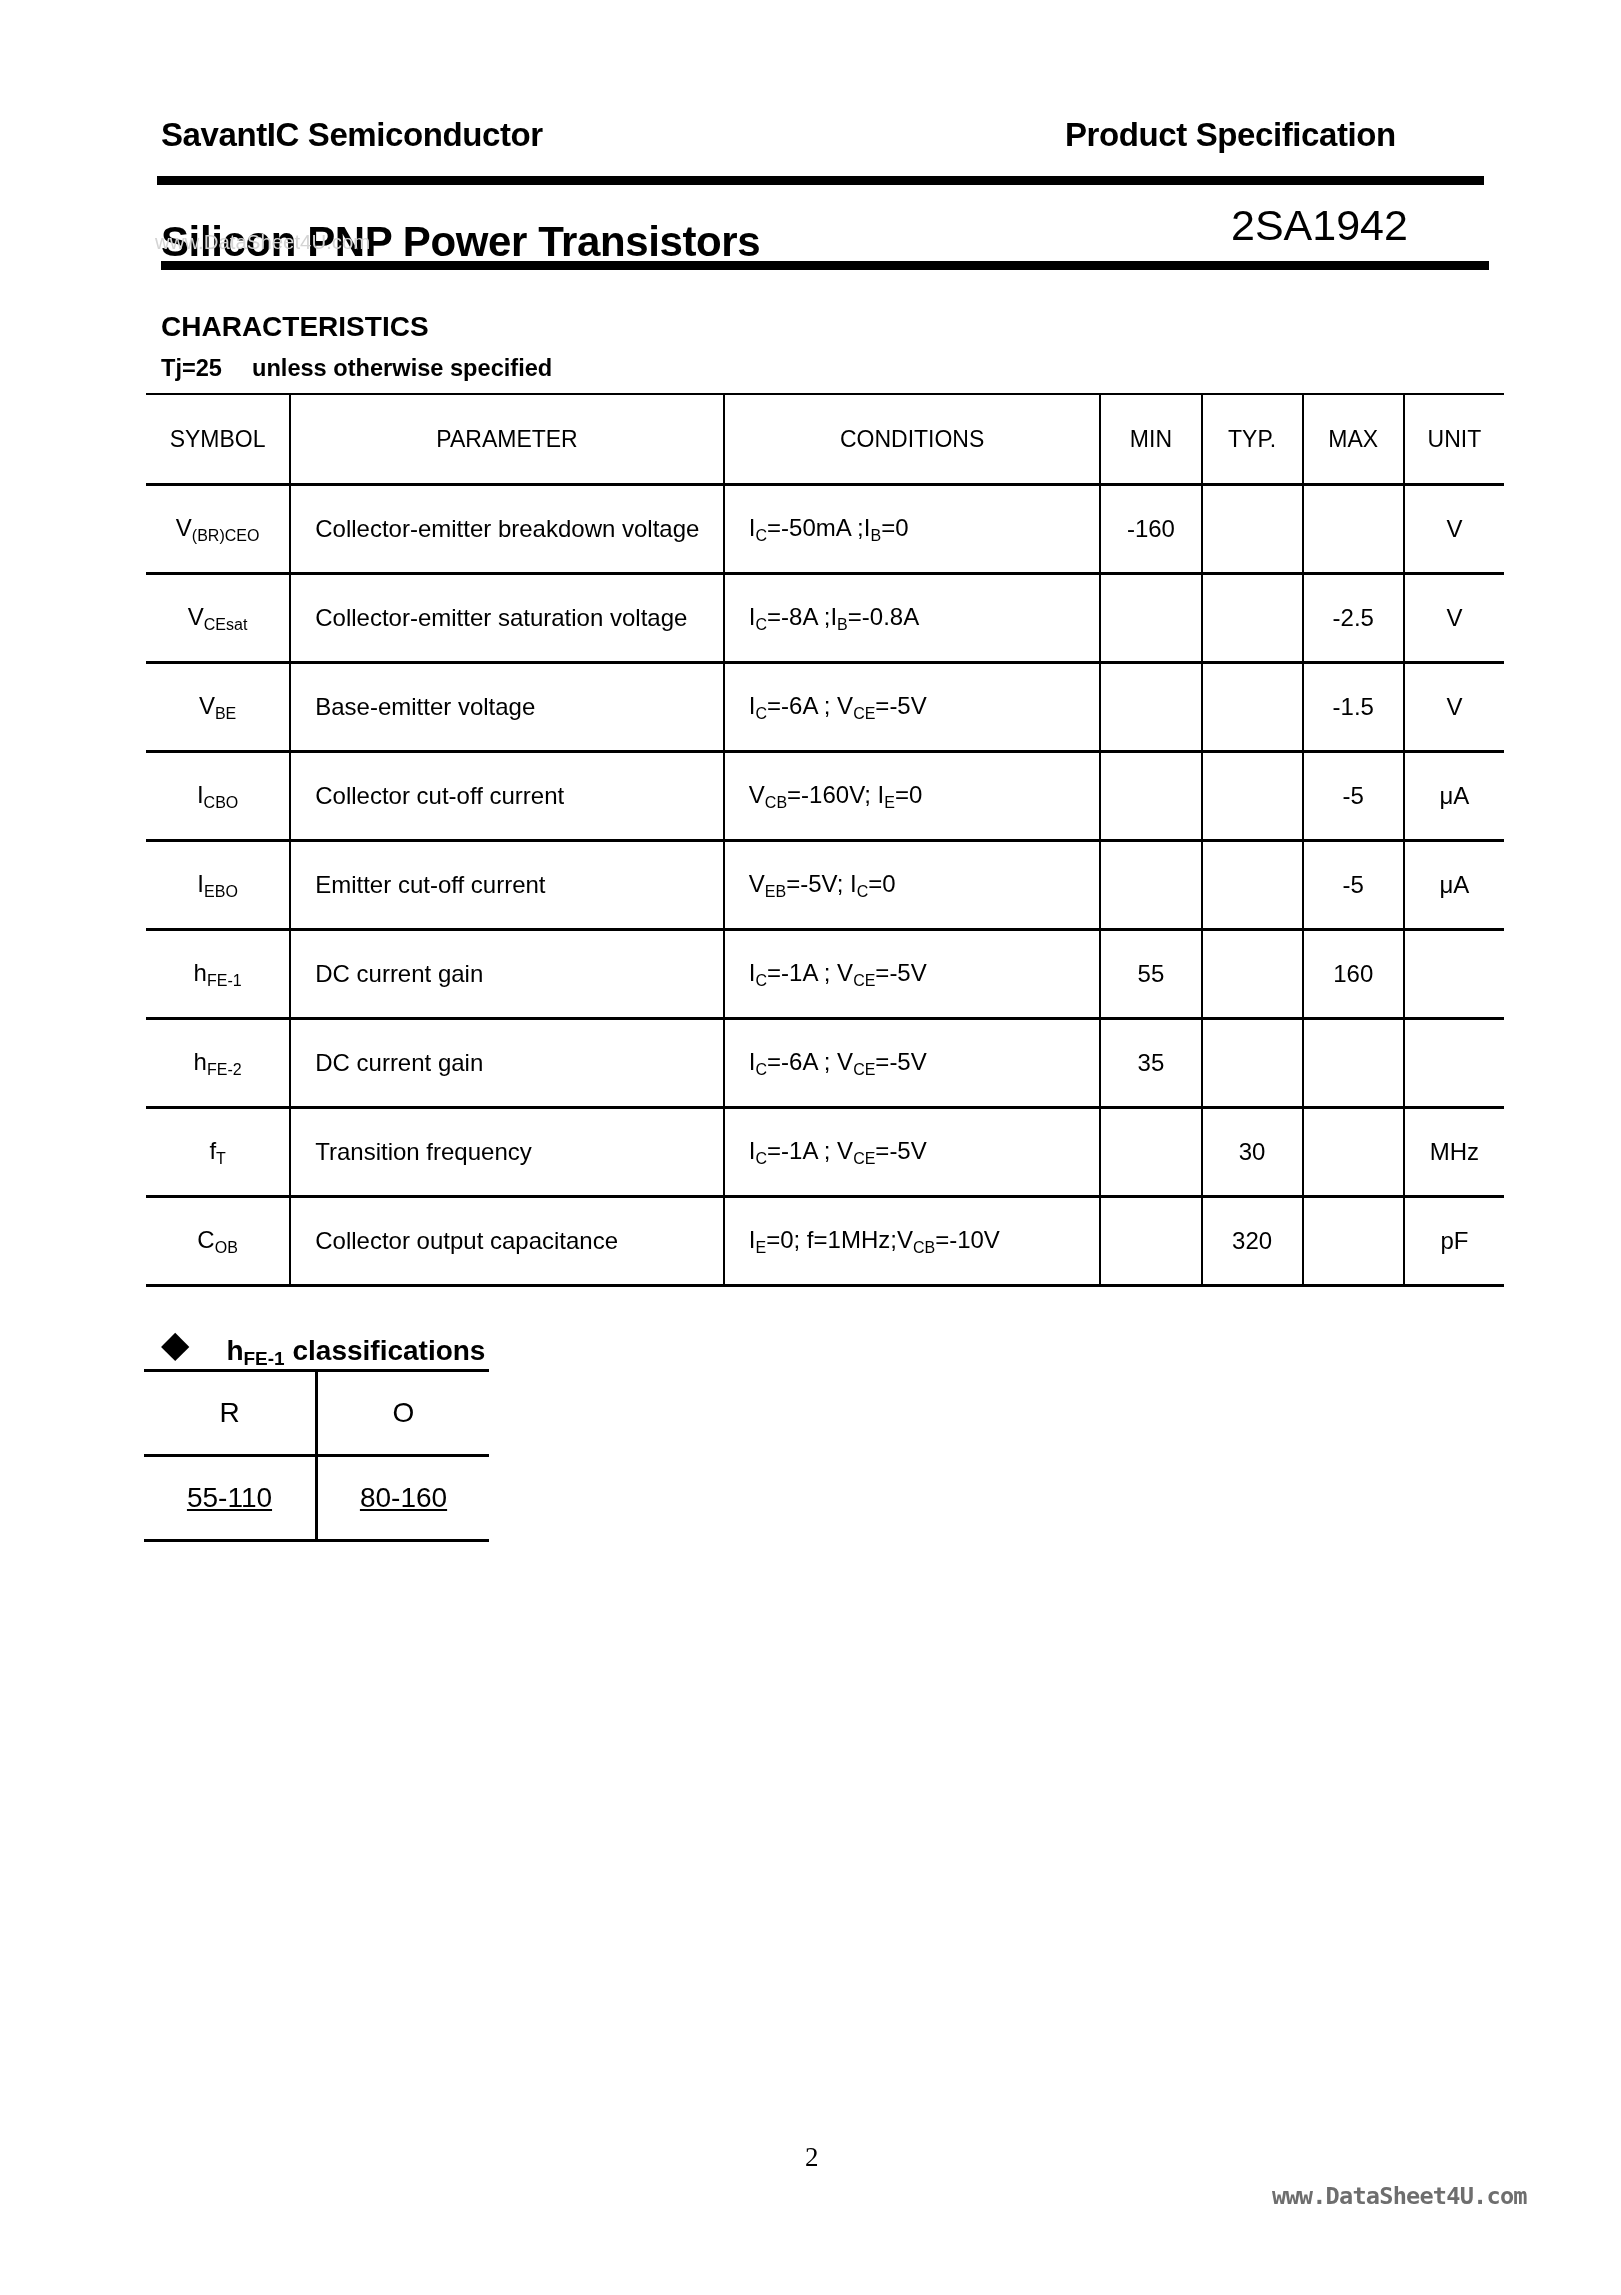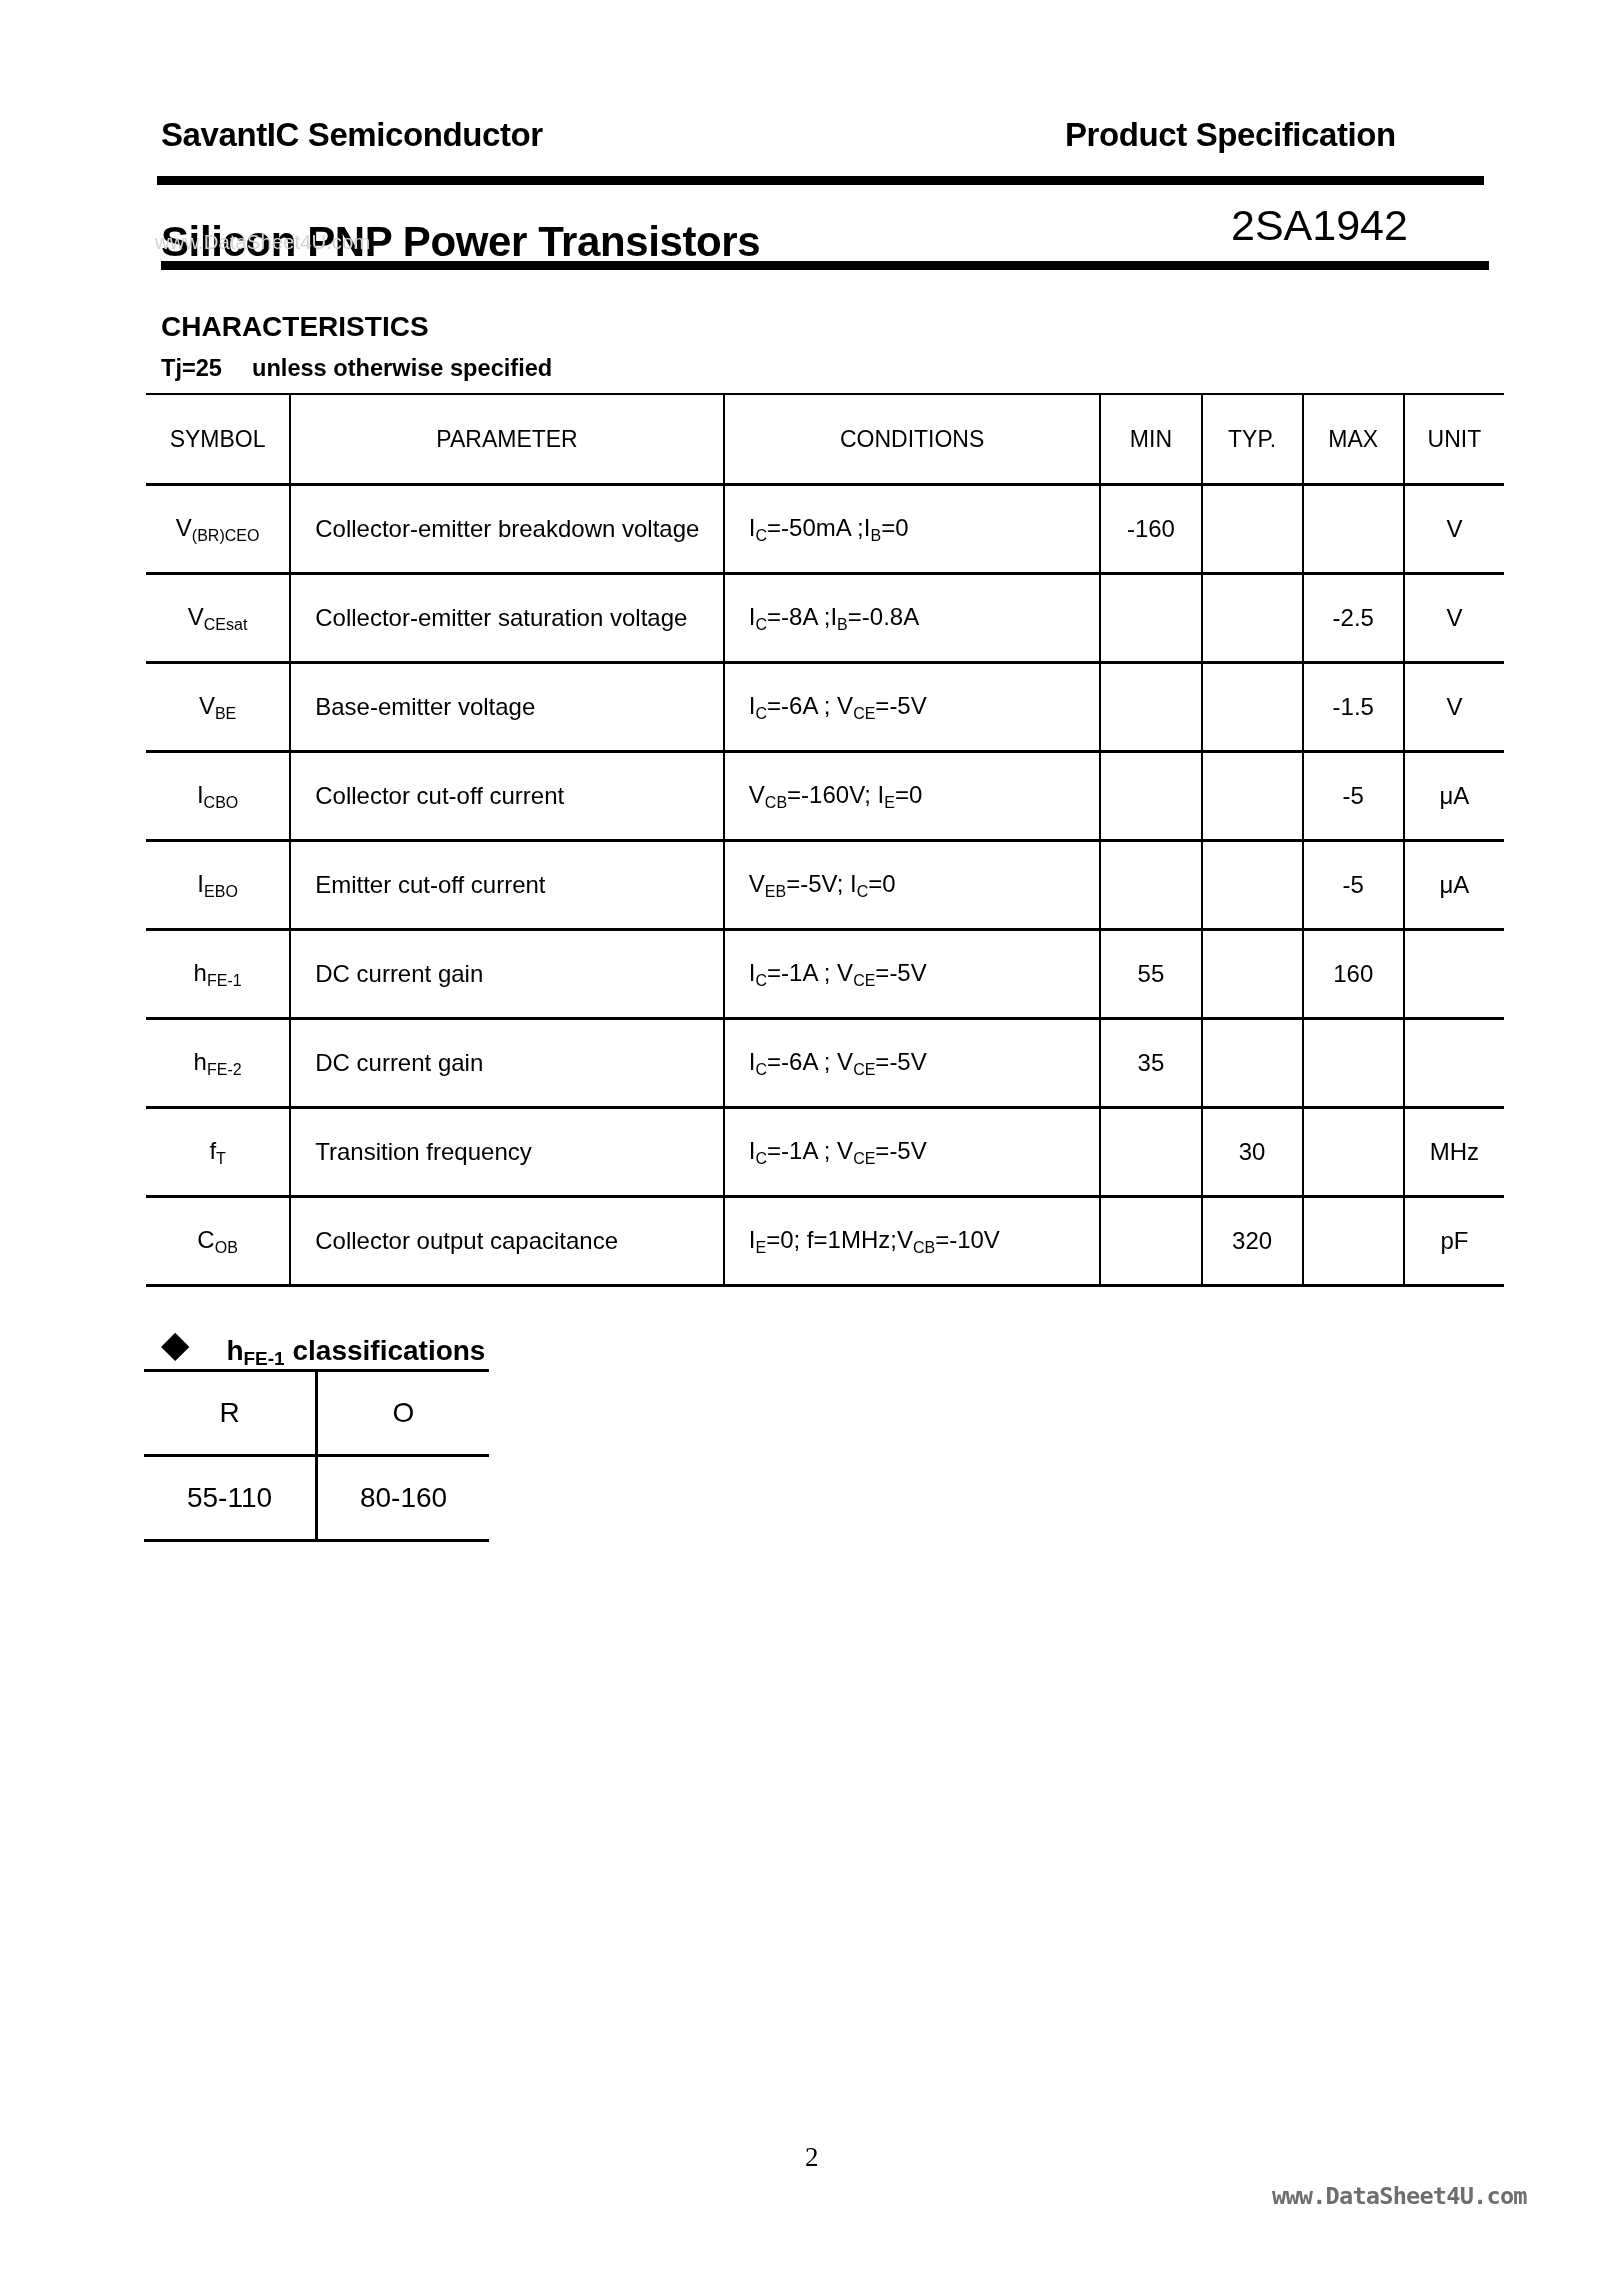--- a/index.html
+++ b/index.html
@@ -23,21 +23,21 @@
   table.spec td { border-bottom:3.1px solid #000; }
   table.spec tr:last-child td { border-bottom:3.9px solid #000; }
   table.spec td.param, table.spec td.cond { text-align:left; padding-left:24px; }
   .sub { font-size:16px; vertical-align:-4.7px; }
 
   .cls-title { left:165px; top:1335px; font-size:28px; font-weight:bold; }
   .cls-title .diamond { display:inline-block; width:20.4px; height:20.4px; background:#000; transform:rotate(45deg); margin-right:41px; vertical-align:2.4px; }
   .cls-title .sub { font-size:19px; vertical-align:-4.7px; }
   table.cls { position:absolute; left:144px; top:1369px; width:345px; border-collapse:collapse; table-layout:fixed; }
   table.cls td { height:82px; text-align:center; font-size:28px; border-top:3.1px solid #000; padding:0; }
-  table.cls tr:last-child td { border-bottom:3.1px solid #000; }
+  table.cls tr:last-child td { border-bottom:3.1px solid #000;text-decoration:underline; }
   table.cls td + td { border-left:3.1px solid #000; }
 
   .pagenum { left:805px; top:2142px; font-family:"Liberation Serif", serif; font-size:27px; }
   .wm-bottom { left:1272px; top:2182px; font-family:"DejaVu Sans Mono", monospace; font-size:23.6px; color:#6e6e6e; font-weight:bold; letter-spacing:-0.8px; }
 </style>
 </head>
 <body>
 
 <div class="abs hdr-company">SavantIC Semiconductor</div>
 <div class="abs hdr-spec">Product Specification</div>

